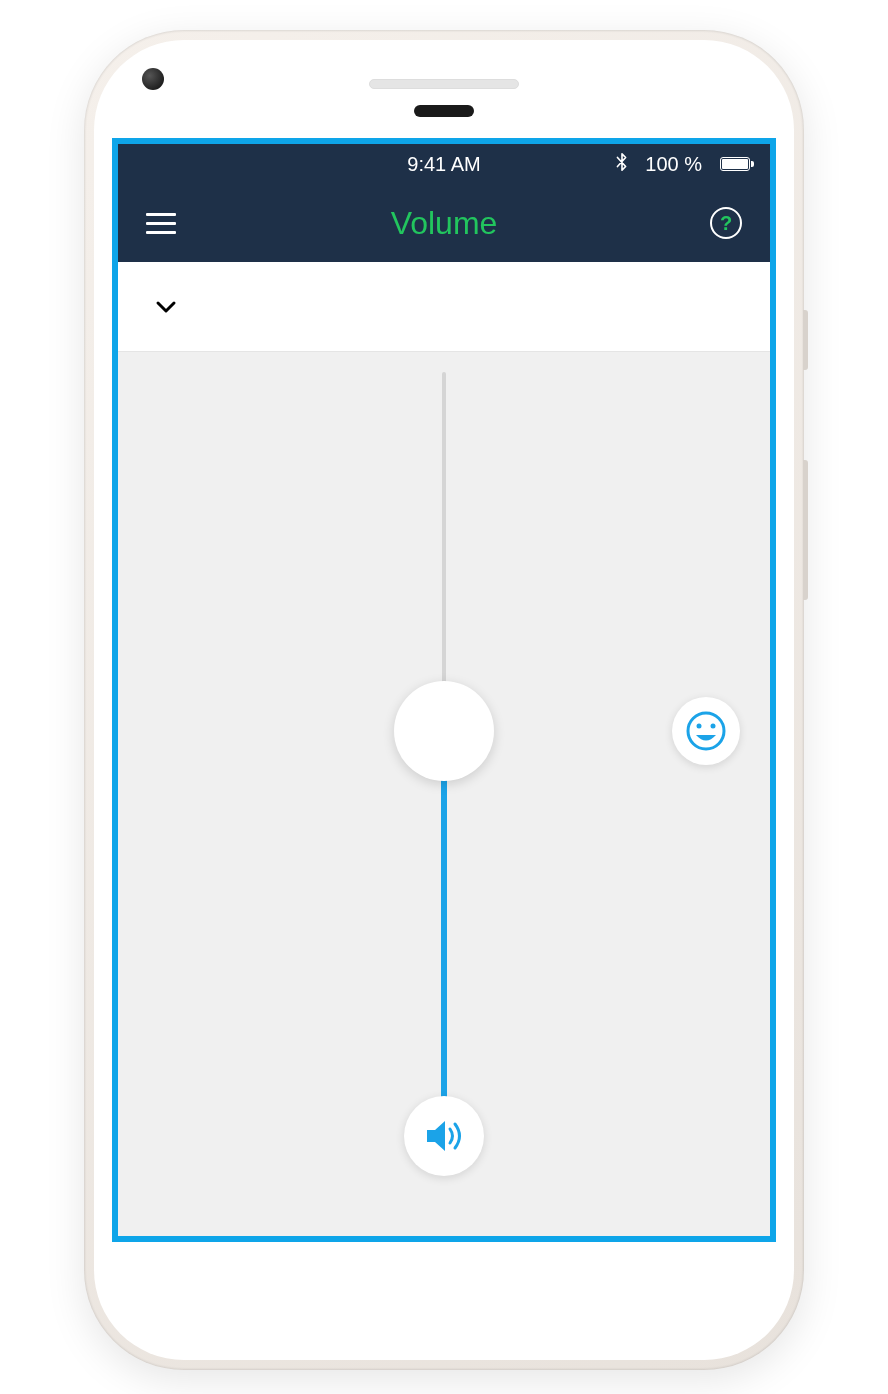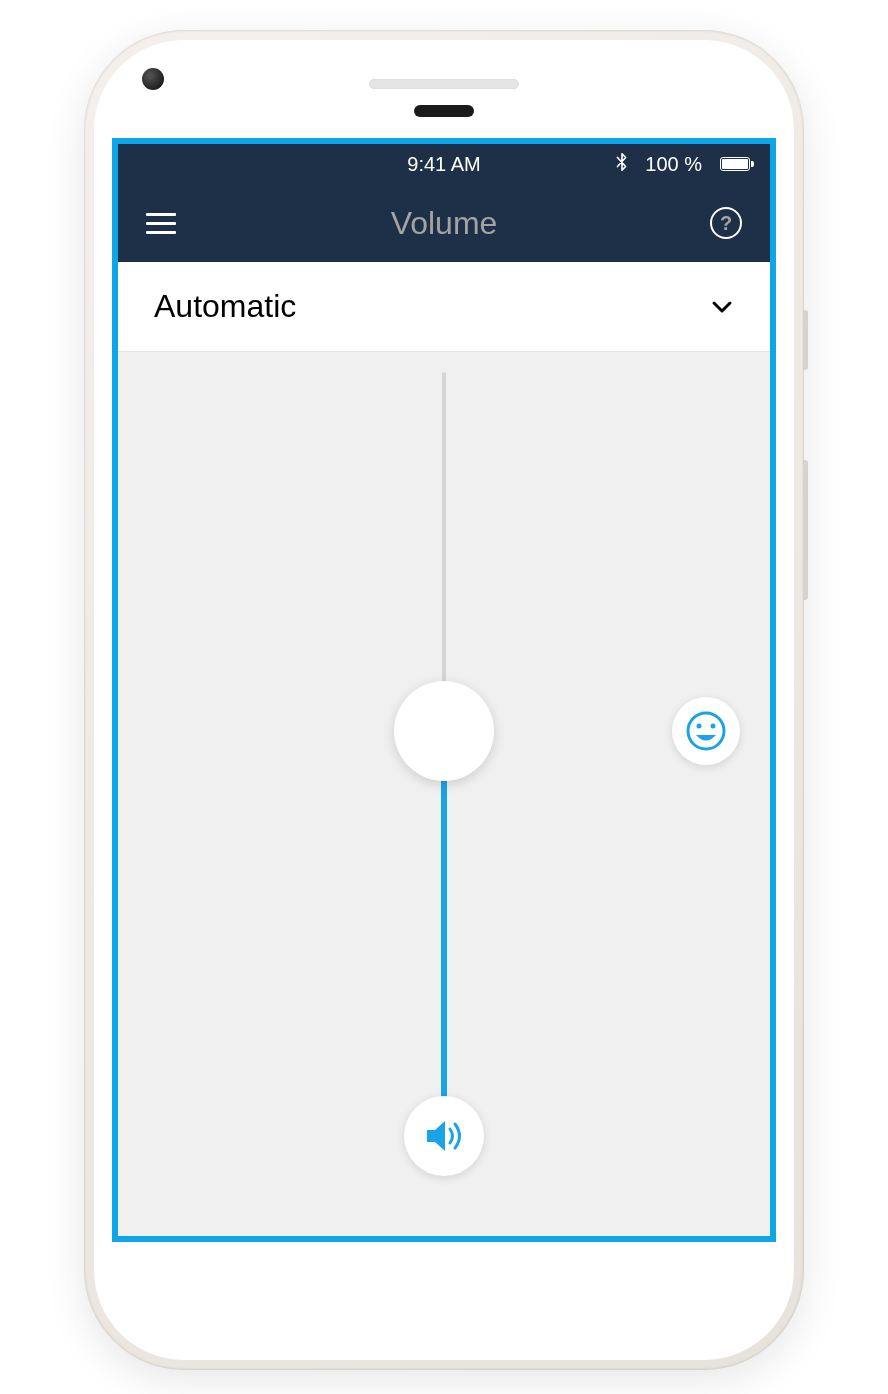--- a/index.html
+++ b/index.html
@@ -165,21 +165,21 @@
       width: 3px;
       height: 6px;
       background: #fff;
       border-radius: 0 2px 2px 0;
       margin-left: 1px;
     }
     
     .nav-bar {
       height: 78px;
       background: #1e3048;
-      color: #a3a3a3;
+      color: #22c55e;
       display: flex;
       align-items: center;
       justify-content: space-between;
       padding: 0 28px;
     }
     
     .hamburger {
       display: flex;
       flex-direction: column;
       gap: 6px;
@@ -372,21 +372,20 @@
           <span></span>
           <span></span>
         </div>
         <div class="nav-title">Volume</div>
         <div class="help-icon">
           <span>?</span>
         </div>
       </div>
 
       <div class="mode-selector">
-        <span class="mode-label">Automatic</span>
         <span class="chevron">
           <svg viewBox="0 0 24 24" fill="none" stroke="#000" stroke-width="3" stroke-linecap="round" stroke-linejoin="round">
             <path d="M4 8 L12 16 L20 8"></path>
           </svg>
         </span>
       </div>
 
       <div class="slider-area">
         <div class="slider-track-bg"></div>
         <div class="slider-track-fill"></div>

